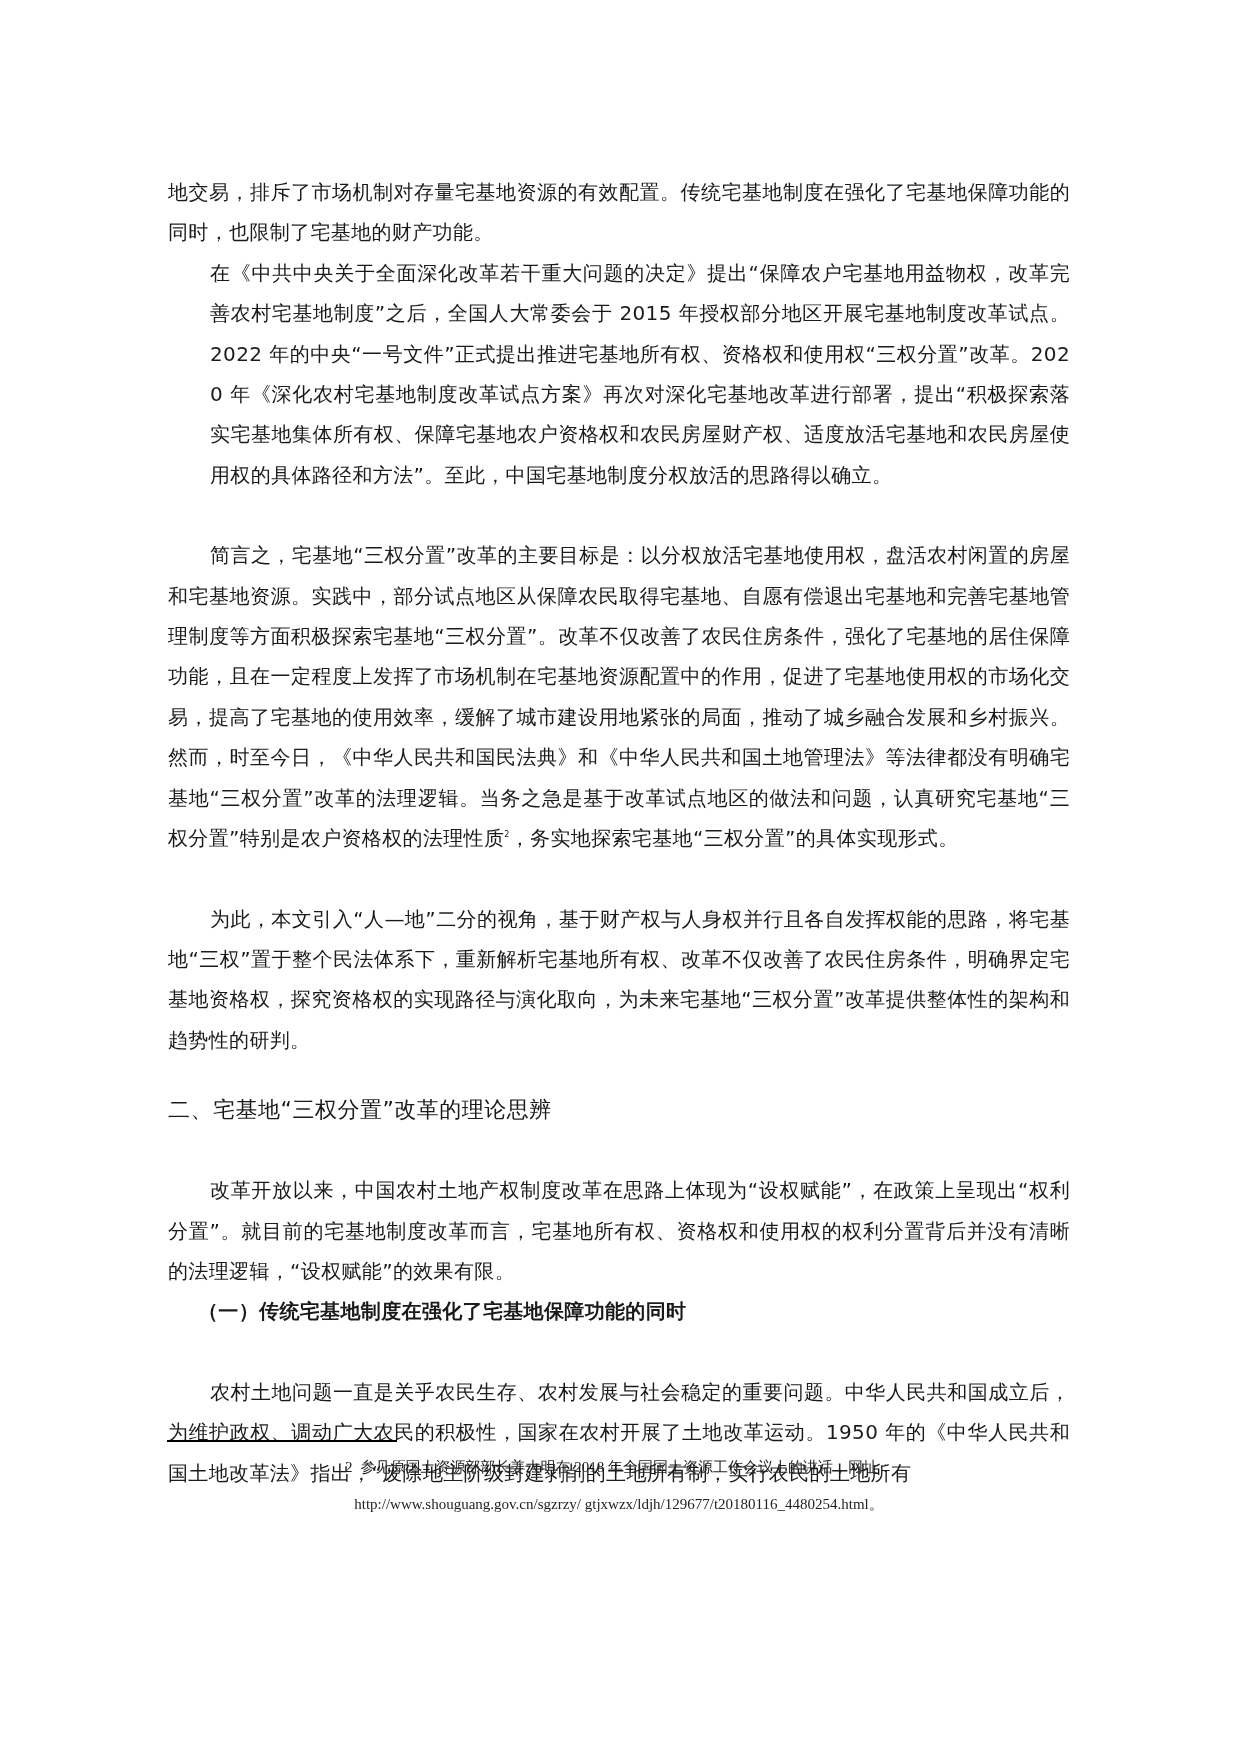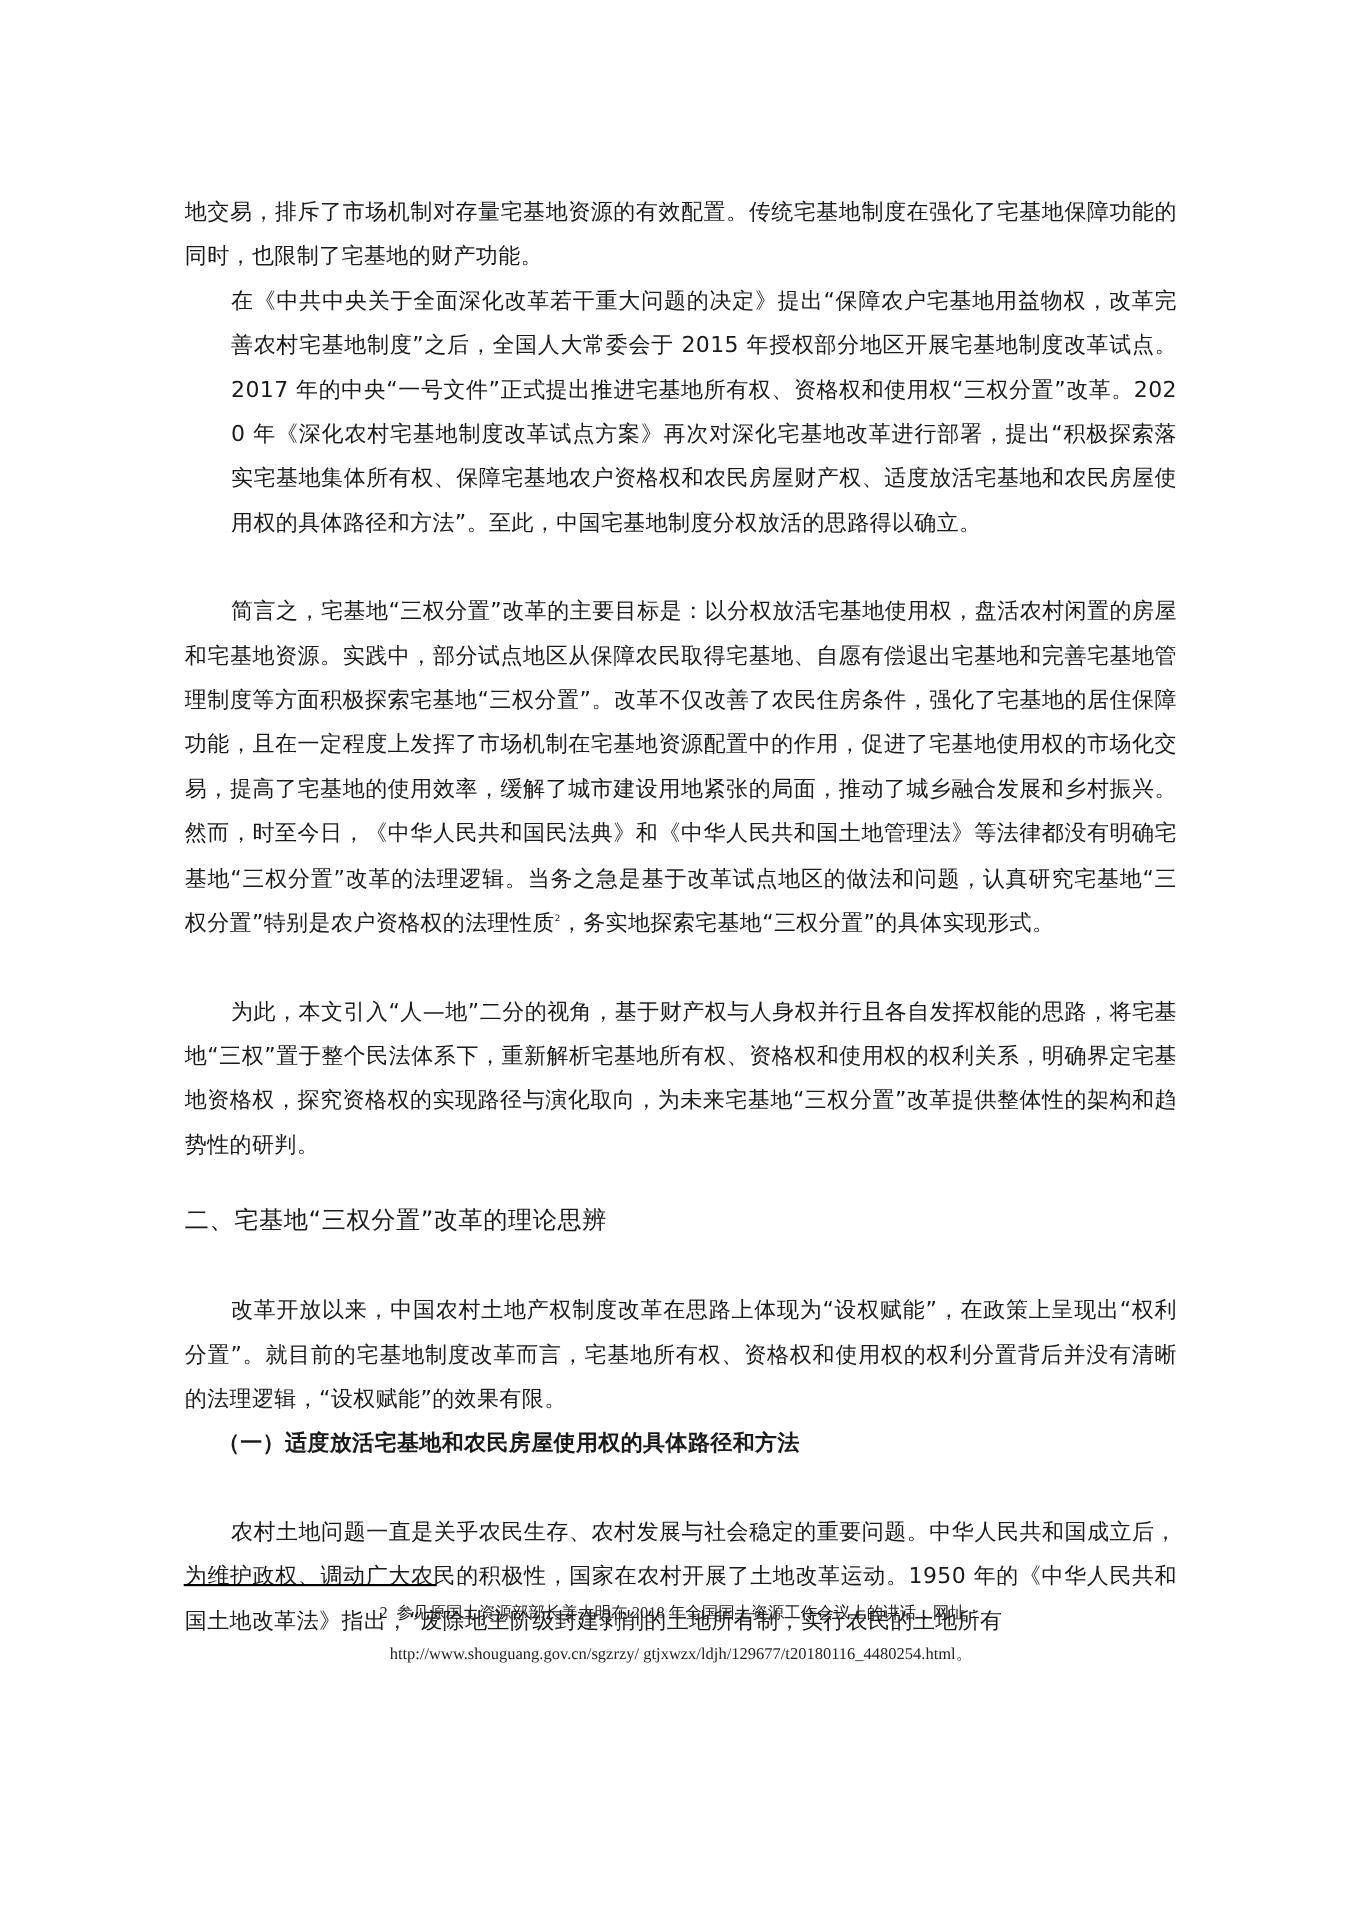--- a/index.html
+++ b/index.html
@@ -98,31 +98,31 @@
   </style>
 </head>
 <body>
 
 <div class="page">
 
   <div class="body-text">
 
     <p class="para no-indent">地交易，排斥了市场机制对存量宅基地资源的有效配置。传统宅基地制度在强化了宅基地保障功能的同时，也限制了宅基地的财产功能。</p>
 
-    <p class="para indent-block">在《中共中央关于全面深化改革若干重大问题的决定》提出“保障农户宅基地用益物权，改革完善农村宅基地制度”之后，全国人大常委会于 2015 年授权部分地区开展宅基地制度改革试点。2017 年的中央“一号文件”正式提出推进宅基地所有权、资格权和使用权“三权分置”改革。2020 年《深化农村宅基地制度改革试点方案》再次对深化宅基地改革进行部署，提出“积极探索落实宅基地集体所有权、保障宅基地农户资格权和农民房屋财产权、适度放活宅基地和农民房屋使用权的具体路径和方法”。至此，中国宅基地制度分权放活的思路得以确立。</p>
+    <p class="para indent-block">在《中共中央关于全面深化改革若干重大问题的决定》提出“保障农户宅基地用益物权，改革完善农村宅基地制度”之后，全国人大常委会于 2015 年授权部分地区开展宅基地制度改革试点。2022 年的中央“一号文件”正式提出推进宅基地所有权、资格权和使用权“三权分置”改革。2020 年《深化农村宅基地制度改革试点方案》再次对深化宅基地改革进行部署，提出“积极探索落实宅基地集体所有权、保障宅基地农户资格权和农民房屋财产权、适度放活宅基地和农民房屋使用权的具体路径和方法”。至此，中国宅基地制度分权放活的思路得以确立。</p>
 
     <p class="para indent-first"><span>简言之，宅基地“三权分置”改革的主要目标是：以分权放活宅基地使用权，盘活农村闲置的房屋和宅基地资源。实践中，部分试点地区从保障农民取得宅基地、自愿有偿退出宅基地和完善宅基地管理制度等方面积极探索宅基地“三权分置”。改革不仅改善了农民住房条件，强化了宅基地的居住保障功能，且在一定程度上发挥了市场机制在宅基地资源配置中的作用，促进了宅基地使用权的市场化交易，提高了宅基地的使用效率，缓解了城市建设用地紧张的局面，推动了城乡融合发展和乡村振兴。然而，时至今日，《中华人民共和国民法典》和《中华人民共和国土地管理法》等法律都没有明确宅基地“三权分置”改革的法理逻辑。当务之急是基于改革试点地区的做法和问题，认真研究宅基地“三权分置”特别是农户资格权的法理性质</span><sup class="fn-ref">2</sup><span>，务实地探索宅基地“三权分置”的具体实现形式。</span></p>
 
-    <p class="para indent-first">为此，本文引入“人—地”二分的视角，基于财产权与人身权并行且各自发挥权能的思路，将宅基地“三权”置于整个民法体系下，重新解析宅基地所有权、资格权和使用权的权利关系，明确界定宅基地资格权，探究资格权的实现路径与演化取向，为未来宅基地“三权分置”改革提供整体性的架构和趋势性的研判。</p>
+    <p class="para indent-first">为此，本文引入“人—地”二分的视角，基于财产权与人身权并行且各自发挥权能的思路，将宅基地“三权”置于整个民法体系下，重新解析宅基地所有权、改革不仅改善了农民住房条件，明确界定宅基地资格权，探究资格权的实现路径与演化取向，为未来宅基地“三权分置”改革提供整体性的架构和趋势性的研判。</p>
 
     <h2 class="section-heading">二、宅基地“三权分置”改革的理论思辨</h2>
 
     <p class="para indent-first">改革开放以来，中国农村土地产权制度改革在思路上体现为“设权赋能”，在政策上呈现出“权利分置”。就目前的宅基地制度改革而言，宅基地所有权、资格权和使用权的权利分置背后并没有清晰的法理逻辑，“设权赋能”的效果有限。</p>
 
-    <h3 class="subsection-heading">（一）适度放活宅基地和农民房屋使用权的具体路径和方法</h3>
+    <h3 class="subsection-heading">（一）传统宅基地制度在强化了宅基地保障功能的同时</h3>
 
     <p class="para indent-first">农村土地问题一直是关乎农民生存、农村发展与社会稳定的重要问题。中华人民共和国成立后，为维护政权、调动广大农民的积极性，国家在农村开展了土地改革运动。1950 年的《中华人民共和国土地改革法》指出，“废除地主阶级封建剥削的土地所有制，实行农民的土地所有</p>
 
   </div>
 
   <div class="footnote-sep"></div>
 
   <div class="footnotes">
     <p class="footnote-line"><span class="fn-num">2</span><span>参见原国土资源部部长姜大明在 2018 年全国国土资源工作会议上的讲话，网址：</span></p>
     <p class="footnote-line">http://www.shouguang.gov.cn/sgzrzy/ gtjxwzx/ldjh/129677/t20180116_4480254.html。</p>

